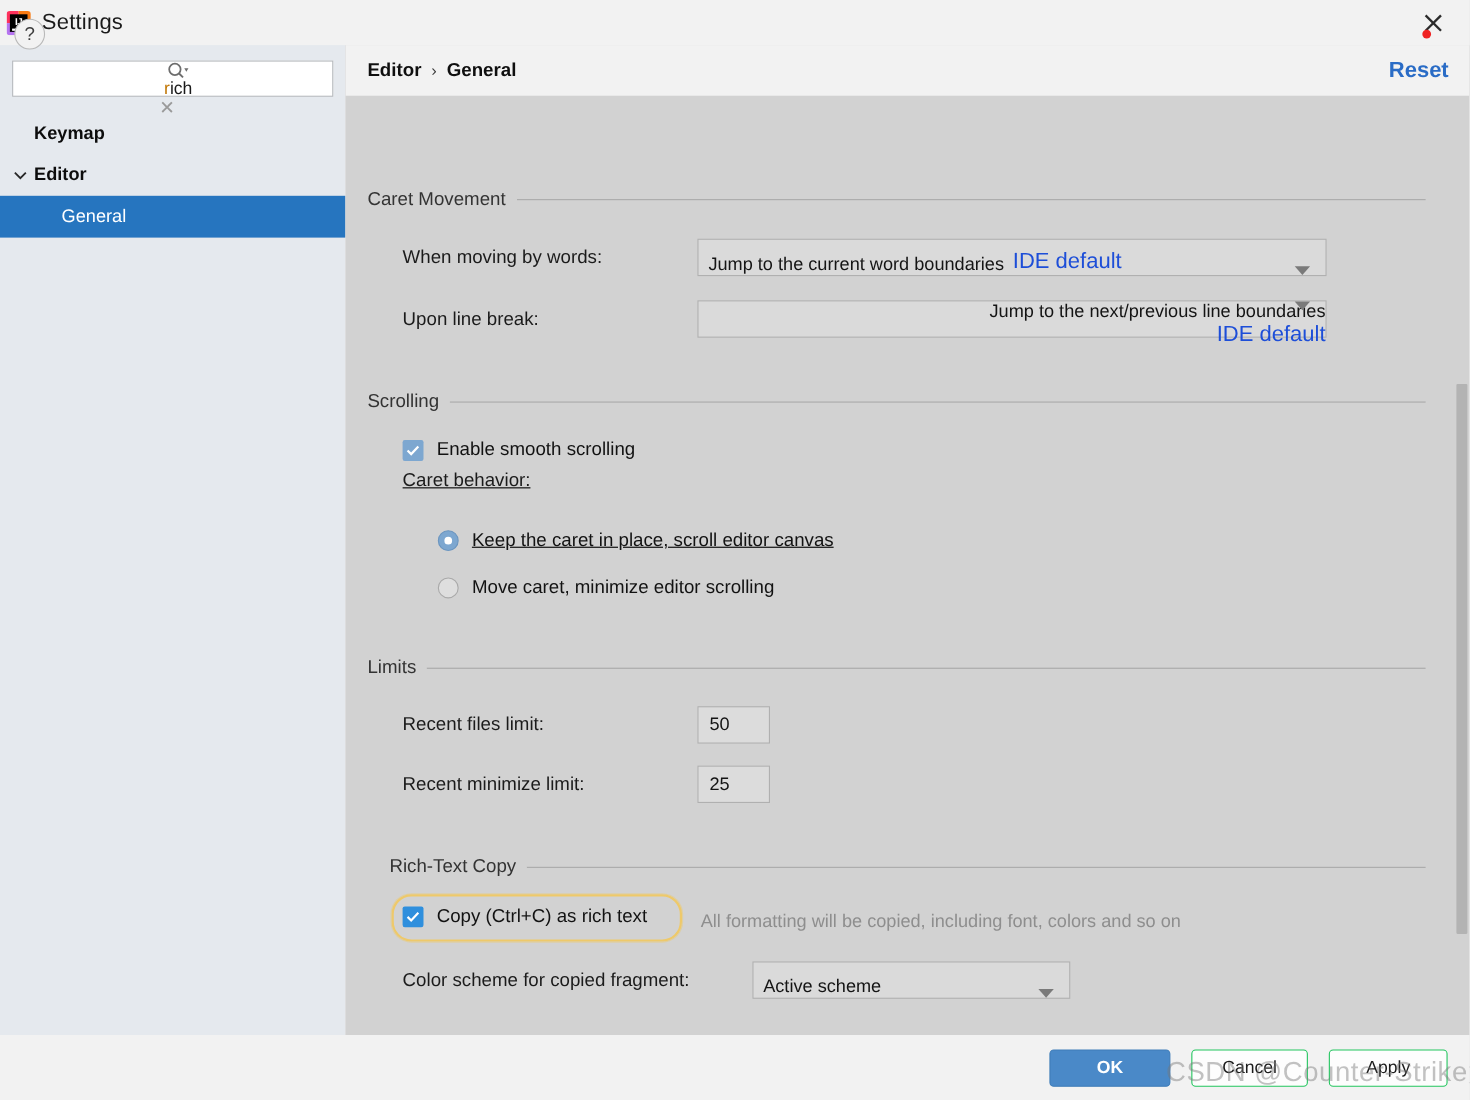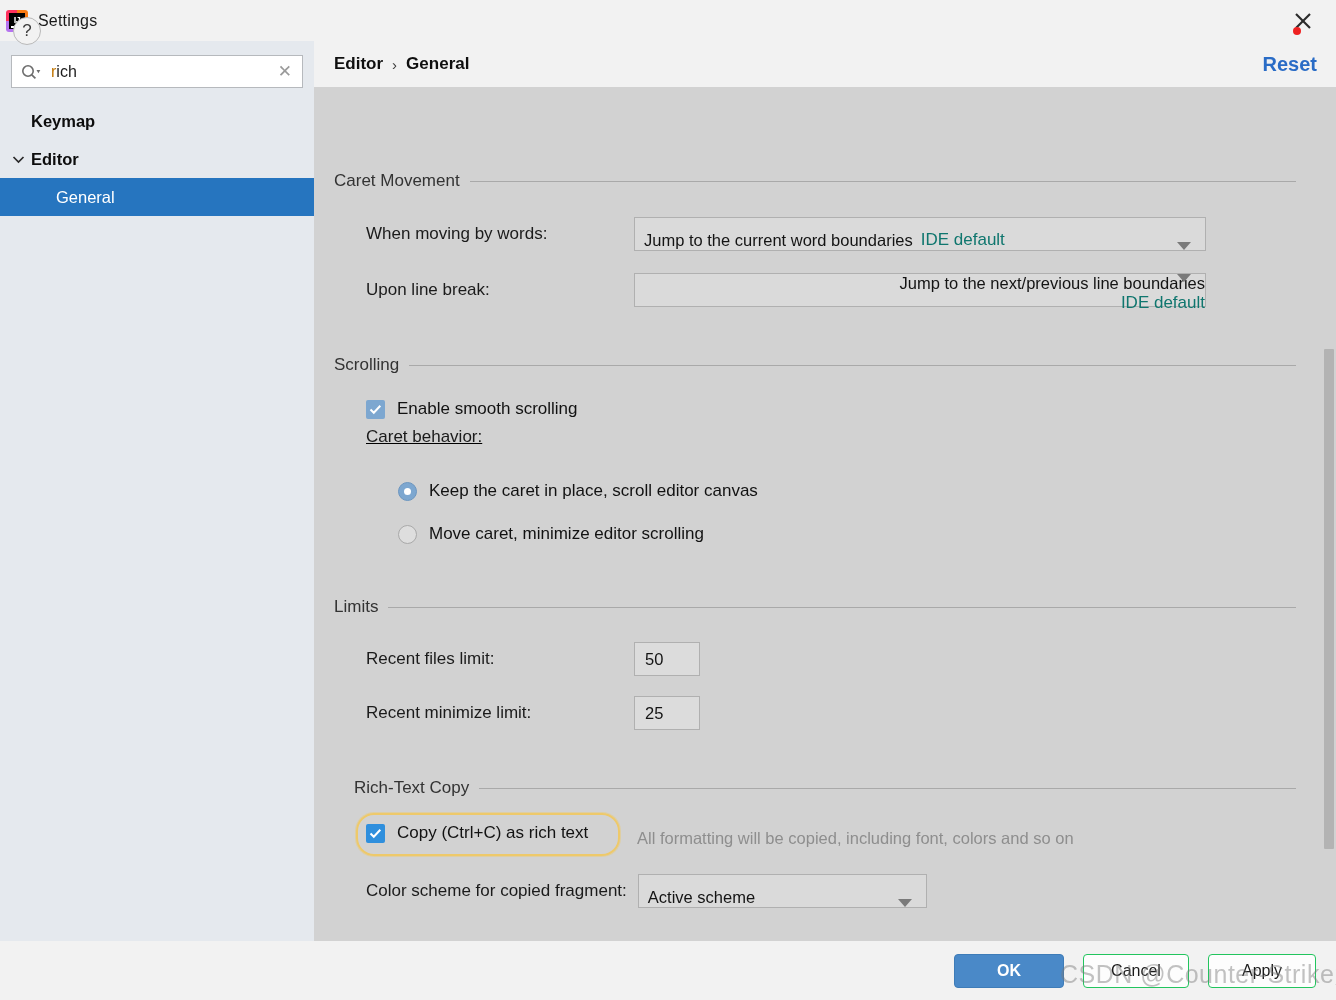--- a/index.html
+++ b/index.html
@@ -28,40 +28,40 @@
   .ij-logo .plate {
     position:absolute; left:3px; top:3px; width:16px; height:16px;
     background:#000; display:flex; align-items:center; justify-content:center;
   }
   .ij-logo .plate span {
     color:#fff; font-size:9px; font-weight:bold; line-height:1;
     font-family:"Liberation Sans", sans-serif; letter-spacing:-.5px;
   }
   .ij-logo .bar { position:absolute; left:5px; bottom:4px; width:11px; height:2px; background:#fff; }
   .title-text {
-    margin-left: 10px; font-size: 16px; color: #1a1a1a; letter-spacing: .2px;
+    margin-left: 10px; font-size: 20px; color: #1a1a1a; letter-spacing: .2px;
   }
   .close-btn {
     position: absolute; right: 18px; top: 6px; width: 30px; height: 30px;
     display: flex; align-items: center; justify-content: center; cursor: pointer;
   }
   .close-btn svg { display:block; }
   .cursor-dot {
     position: absolute; left: 1293px; top: 27px; width: 8px; height: 8px;
     border-radius: 50%; background: #ef2222;
   }
 
   
   .sidebar {
     position: absolute; left: 0; top: 41px; width: 314px; height: 900px;
     background: #e5e9ee;
   }
   .search-wrap {
     margin: 14px 11px 0 11px; height: 33px; background: #ffffff;
-    border: 1px solid #b6b9bd; display: flex; align-items: center; position: relative;
+    border: 1px solid #b6b9bd; display: flex; align-items: center; position: relative; flex-direction: column;
   }
   .search-icon { margin-left: 9px; display:flex; align-items:center; flex:none; }
   .search-text {
     flex: 1; margin-left: 10px; font-size: 16px; color: #1a1a1a;
   }
   .search-text .hl { color: #c17604; }
   .search-clear {
     margin-right: 10px; cursor: pointer; color: #9a9a9a; font-size: 17px; line-height: 1;
   }
   .nav { margin-top: 14px; }
@@ -103,21 +103,21 @@
   .sec-rule { flex: 1; height: 1px; background: #a9a9a9; margin-left: 10px; }
 
   .row { display: flex; align-items: center; }
   .field-label { font-size: 17px; color: #1b1b1b; }
 
   .combo {
     background: #dadada; border: 1px solid #b0b0b0; height: 34px;
     display: flex; align-items: flex-end; position: relative; cursor: pointer;
   }
   .combo .val { font-size: 16.5px; color: #141414; padding-left: 9px; white-space: nowrap; }
-  .combo .hint { font-size: 17px; color: #0f766e; margin-left: 8px; white-space: nowrap; }
+  .combo .hint { font-size: 20px; color: #1d4ed8; margin-left: 8px; white-space: nowrap; }
   .combo .arrow {
     position: absolute; right: 14px; width: 0; height: 0;
     border-left: 7px solid transparent; border-right: 7px solid transparent;
     border-top: 8px solid #7a7a7a;
   }
 
   .cb-row { display: flex; align-items: center; }
   .cbox {
     width: 19px; height: 19px; border-radius: 2px; flex: none;
     display: flex; align-items: center; justify-content: center;
@@ -300,21 +300,21 @@
             <polyline points="1.5,5.5 4.8,8.8 11.3,1.8" fill="none" stroke="#ffffff" stroke-width="2"></polyline>
           </svg>
         </span>
         <span class="cb-label">Enable smooth scrolling</span>
       </div>
 
       <div style="position:absolute; left:52px; top:340px;text-decoration:underline;">
         <span class="field-label">Caret behavior:</span>
       </div>
 
-      <div class="radio-row" style="position:absolute; left:84px; top:394px;">
+      <div class="radio-row" style="position:absolute; left:84px; top:394px;text-decoration:underline;">
         <span class="radio on">
             <span class="dot"></span>
           </span>
         <span class="radio-label">Keep the caret in place, scroll editor canvas</span>
       </div>
 
       <div class="radio-row" style="position:absolute; left:84px; top:437px;">
         <span class="radio"></span>
         <span class="radio-label">Move caret, minimize editor scrolling</span>
       </div>
@@ -349,21 +349,21 @@
         <span class="cbox bright">
           <svg width="13" height="11" viewBox="0 0 13 11">
             <polyline points="1.5,5.5 4.8,8.8 11.3,1.8" fill="none" stroke="#ffffff" stroke-width="2"></polyline>
           </svg>
         </span>
         <span class="cb-label">Copy (Ctrl+C) as rich text</span>
       </div>
 
       <div class="desc-note" style="position:absolute; left:323px; top:742px;">All formatting will be copied, including font, colors and so on</div>
 
-      <div class="row" style="position:absolute; left:52px; top:784px; height:40px;">
+      <div class="row" style="position:absolute; left:52px; top:784px; height:40px;gap:46px;">
         <span class="field-label">Color scheme for copied fragment:</span>
         <span class="combo" style="width:289px; margin-left:11px;">
           <span class="val">Active scheme</span>
           <span class="arrow"></span>
         </span>
       </div>
 
     </div>
 
     <div class="vscroll">

